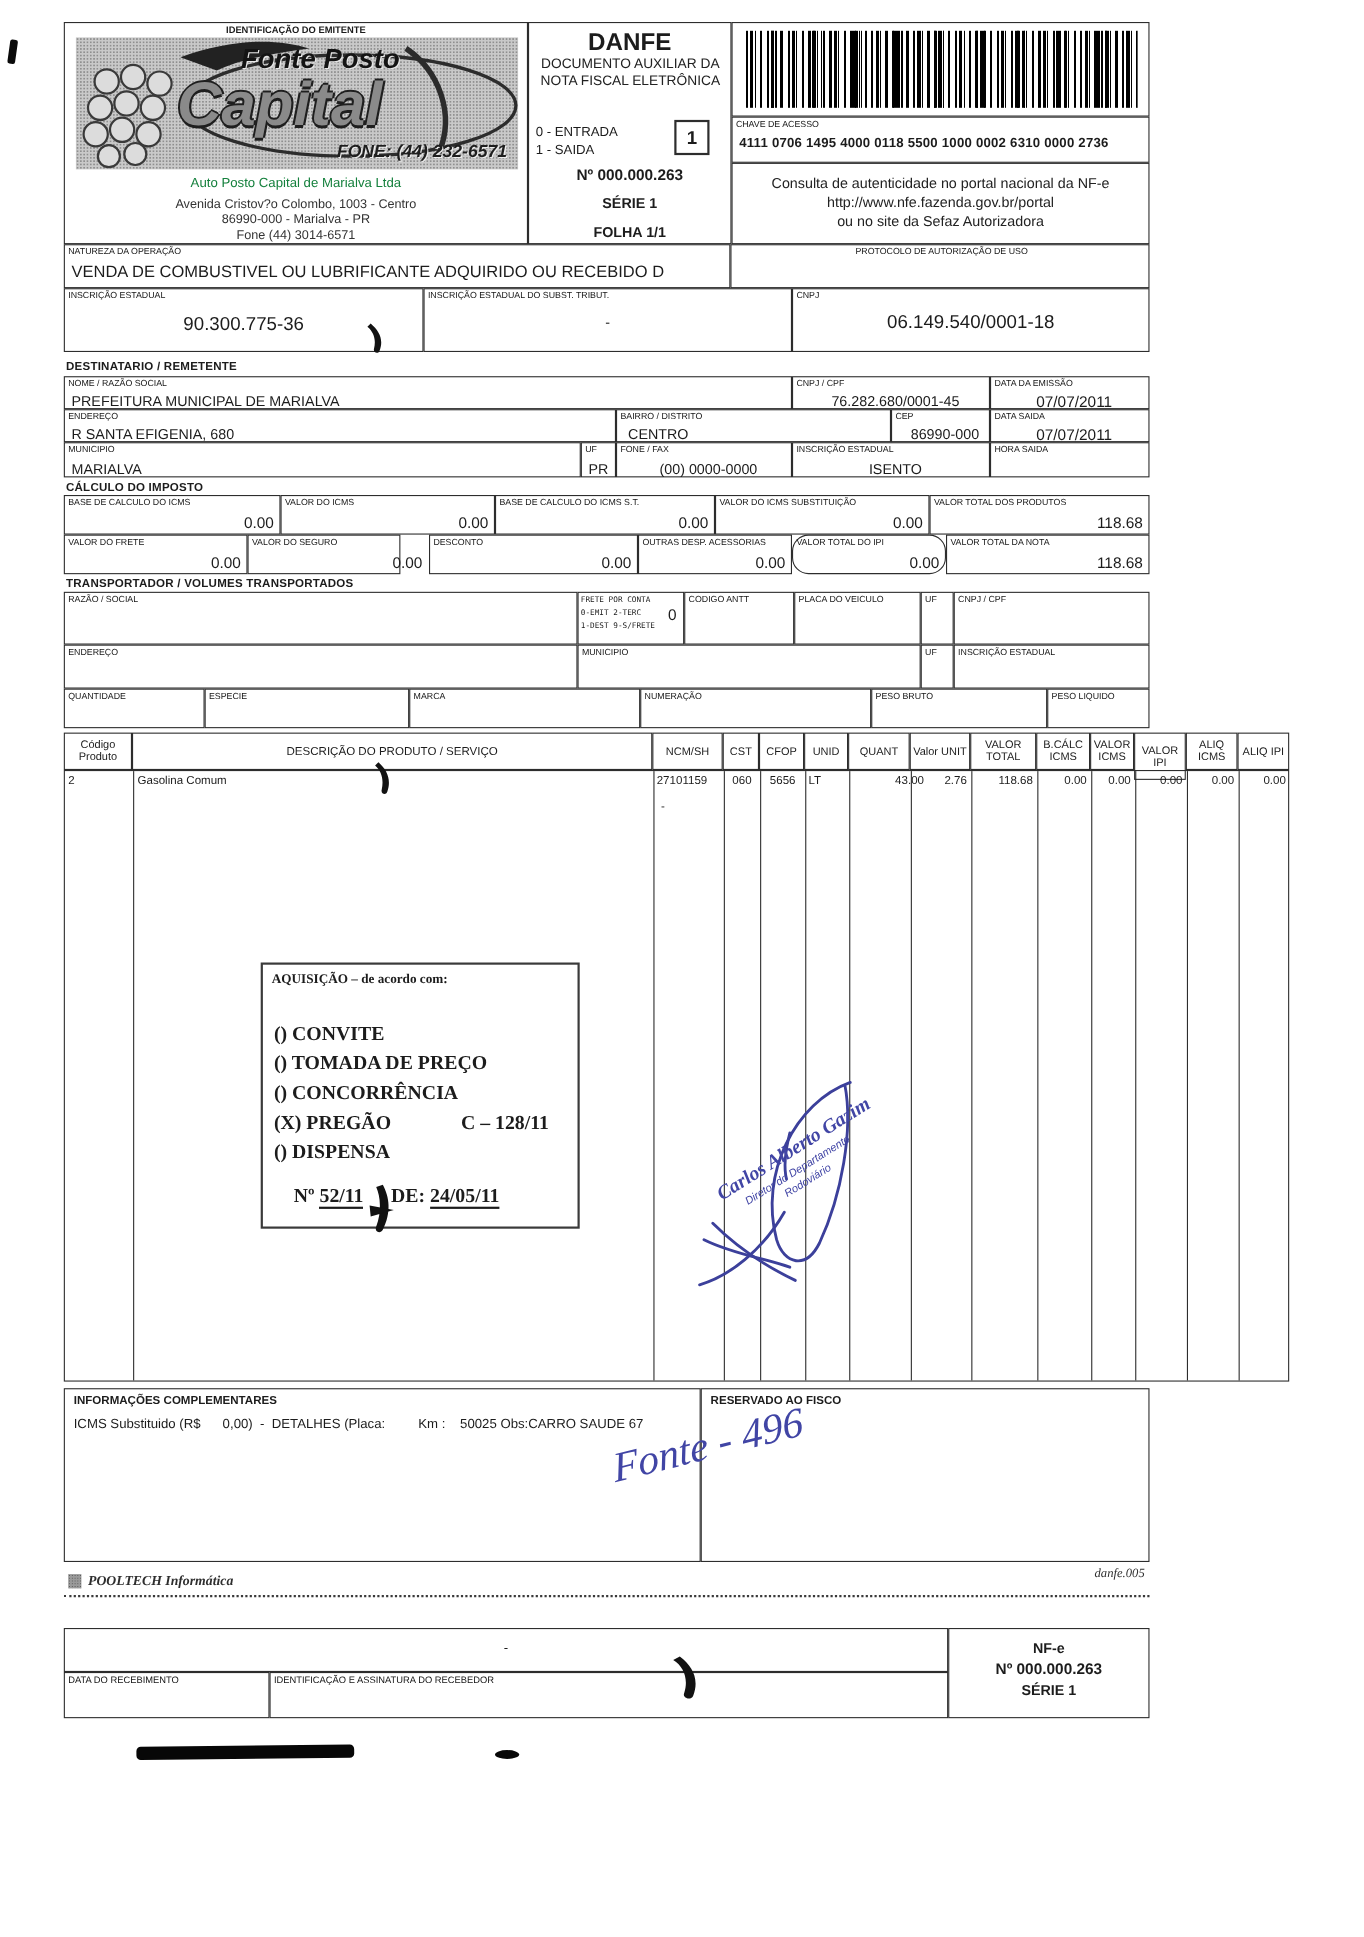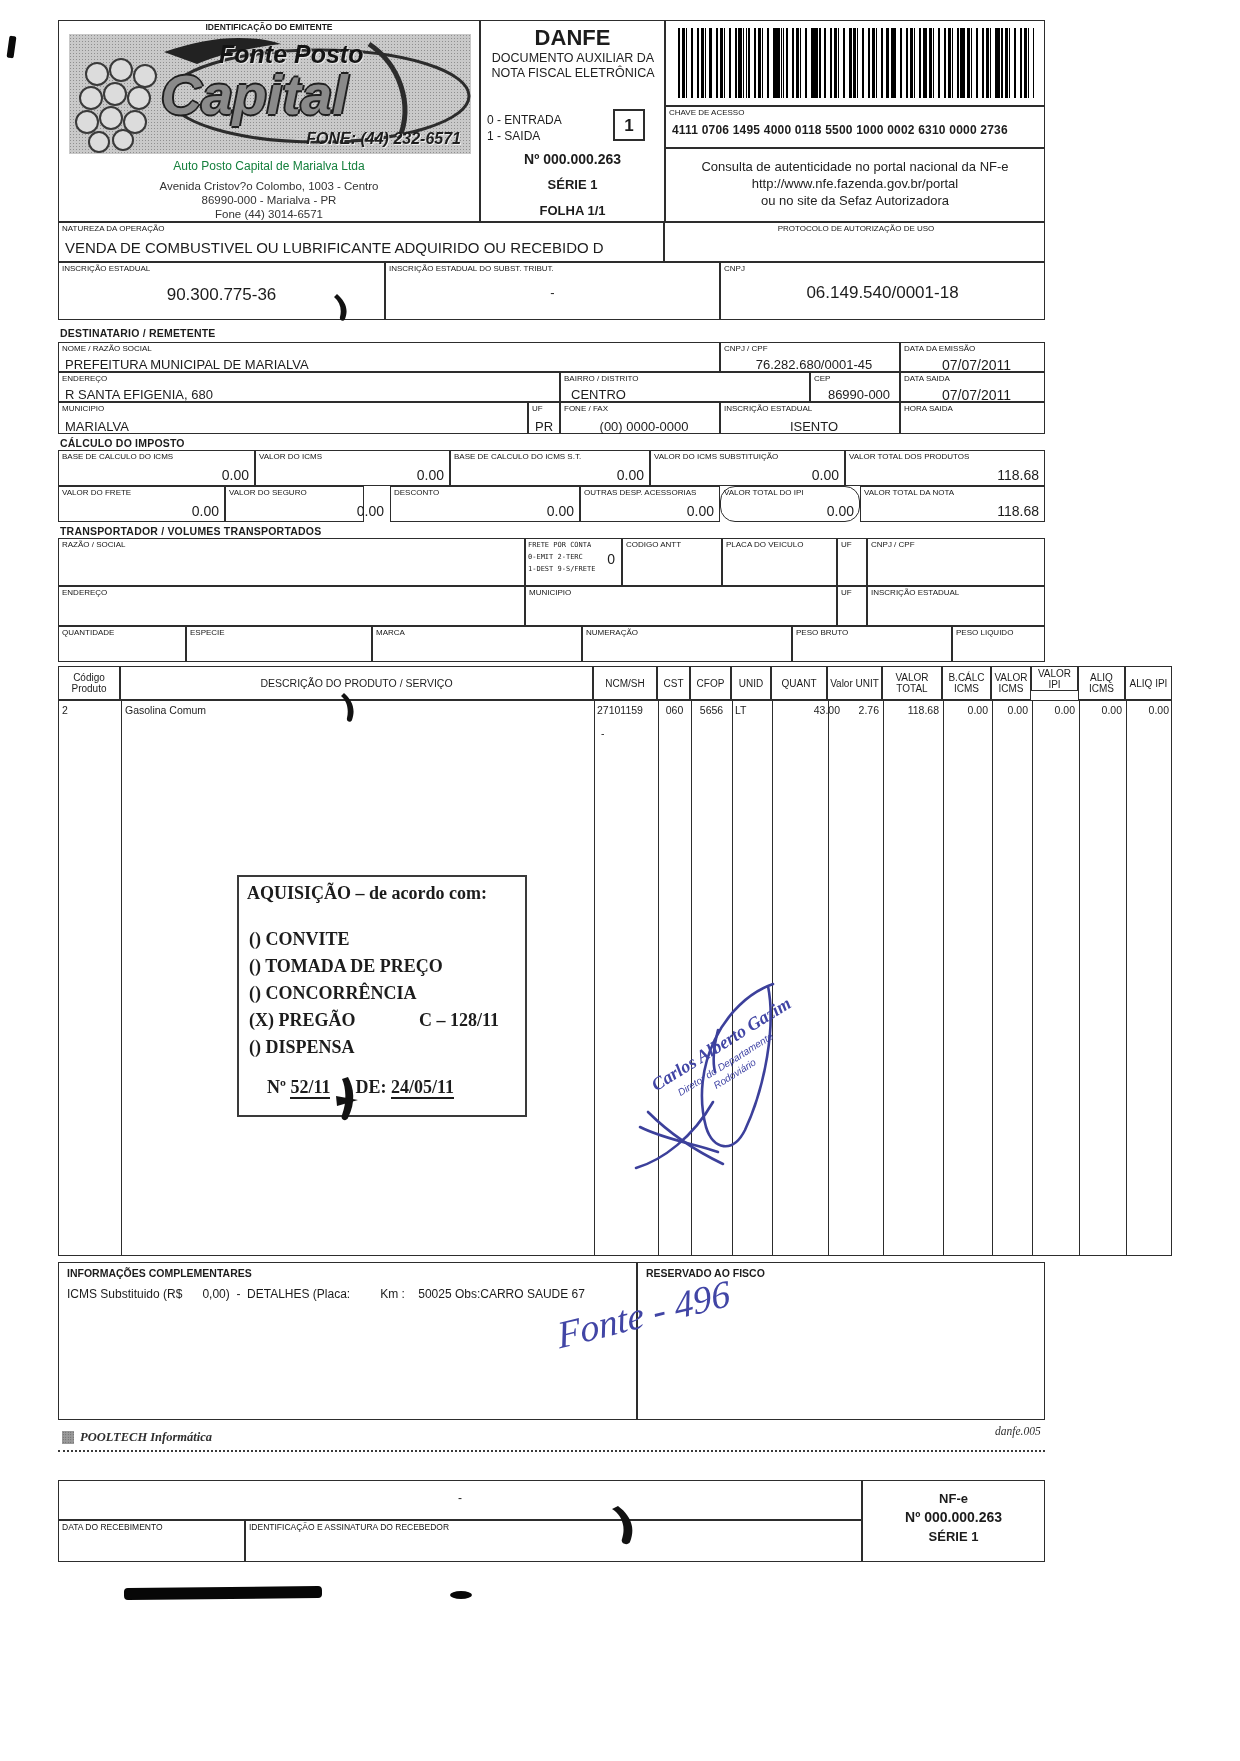--- a/index.html
+++ b/index.html
@@ -263,21 +263,21 @@
   <div class="th" style="left:120px;top:666px;width:473px;height:34px;font-size:10.5px;">DESCRIÇÃO DO PRODUTO / SERVIÇO</div>
   <div class="th" style="left:593px;top:666px;width:64px;height:34px;">NCM/SH</div>
   <div class="th" style="left:657px;top:666px;width:33px;height:34px;">CST</div>
   <div class="th" style="left:690px;top:666px;width:41px;height:34px;">CFOP</div>
   <div class="th" style="left:731px;top:666px;width:40px;height:34px;">UNID</div>
   <div class="th" style="left:771px;top:666px;width:56px;height:34px;">QUANT</div>
   <div class="th" style="left:827px;top:666px;width:55px;height:34px;">Valor UNIT</div>
   <div class="th" style="left:882px;top:666px;width:60px;height:34px;">VALOR TOTAL</div>
   <div class="th" style="left:942px;top:666px;width:49px;height:34px;">B.CÁLC ICMS</div>
   <div class="th" style="left:991px;top:666px;width:40px;height:34px;">VALOR ICMS</div>
-  <div class="th" style="left:1031px;top:666px;width:47px;height:25px;">VALOR IPI</div>
+  <div class="th" style="left:1031px;top:666px;width:47px;height:43px;">VALOR IPI</div>
   <div class="th" style="left:1078px;top:666px;width:47px;height:34px;">ALIQ ICMS</div>
   <div class="th" style="left:1125px;top:666px;width:47px;height:34px;">ALIQ IPI</div>
 
   <div class="b" style="left:58px;top:700px;width:1114px;height:556px;">
     <div class="col" style="left:0;width:62px;"></div>
     <div class="col" style="left:62px;width:473px;"></div>
     <div class="col" style="left:535px;width:64px;"></div>
     <div class="col" style="left:599px;width:33px;"></div>
     <div class="col" style="left:632px;width:41px;"></div>
     <div class="col" style="left:673px;width:40px;"></div>
@@ -300,21 +300,21 @@
     <div class="tv" style="left:824px;width:56px;text-align:right;">118.68</div>
     <div class="tv" style="left:884px;width:45px;text-align:right;">0.00</div>
     <div class="tv" style="left:933px;width:36px;text-align:right;">0.00</div>
     <div class="tv" style="left:973px;width:43px;text-align:right;">0.00</div>
     <div class="tv" style="left:1020px;width:43px;text-align:right;">0.00</div>
     <div class="tv" style="left:1067px;width:43px;text-align:right;">0.00</div>
     <div class="tv" style="left:542px;top:26px;">-</div>
   </div>
 
   <div class="b serif" style="left:237px;top:875px;width:290px;height:242px;border-width:2px;border-color:#3a3a3a;background:#fff;">
-    <div class="t" style="left:8px;top:6px;font-size:18px;font-weight:bold;">AQUISIÇÃO – de acordo com:</div>
+    <div class="t" style="left:8px;top:6px;font-size:12px;font-weight:bold;">AQUISIÇÃO – de acordo com:</div>
     <div class="t" style="left:10px;top:52px;font-size:18px;font-weight:bold;">() CONVITE</div>
     <div class="t" style="left:10px;top:79px;font-size:18px;font-weight:bold;">() TOMADA DE PREÇO</div>
     <div class="t" style="left:10px;top:106px;font-size:18px;font-weight:bold;">() CONCORRÊNCIA</div>
     <div class="t" style="left:10px;top:133px;font-size:18px;font-weight:bold;">(X) PREGÃO</div>
     <div class="t" style="left:180px;top:133px;font-size:18px;font-weight:bold;">C – 128/11</div>
     <div class="t" style="left:10px;top:160px;font-size:18px;font-weight:bold;">() DISPENSA</div>
     <div class="t" style="left:28px;top:200px;font-size:18px;font-weight:bold;">
       <span>Nº</span>
       <span class="u">52/11</span>
       <span style="display:inline-block;width:16px;"></span>

